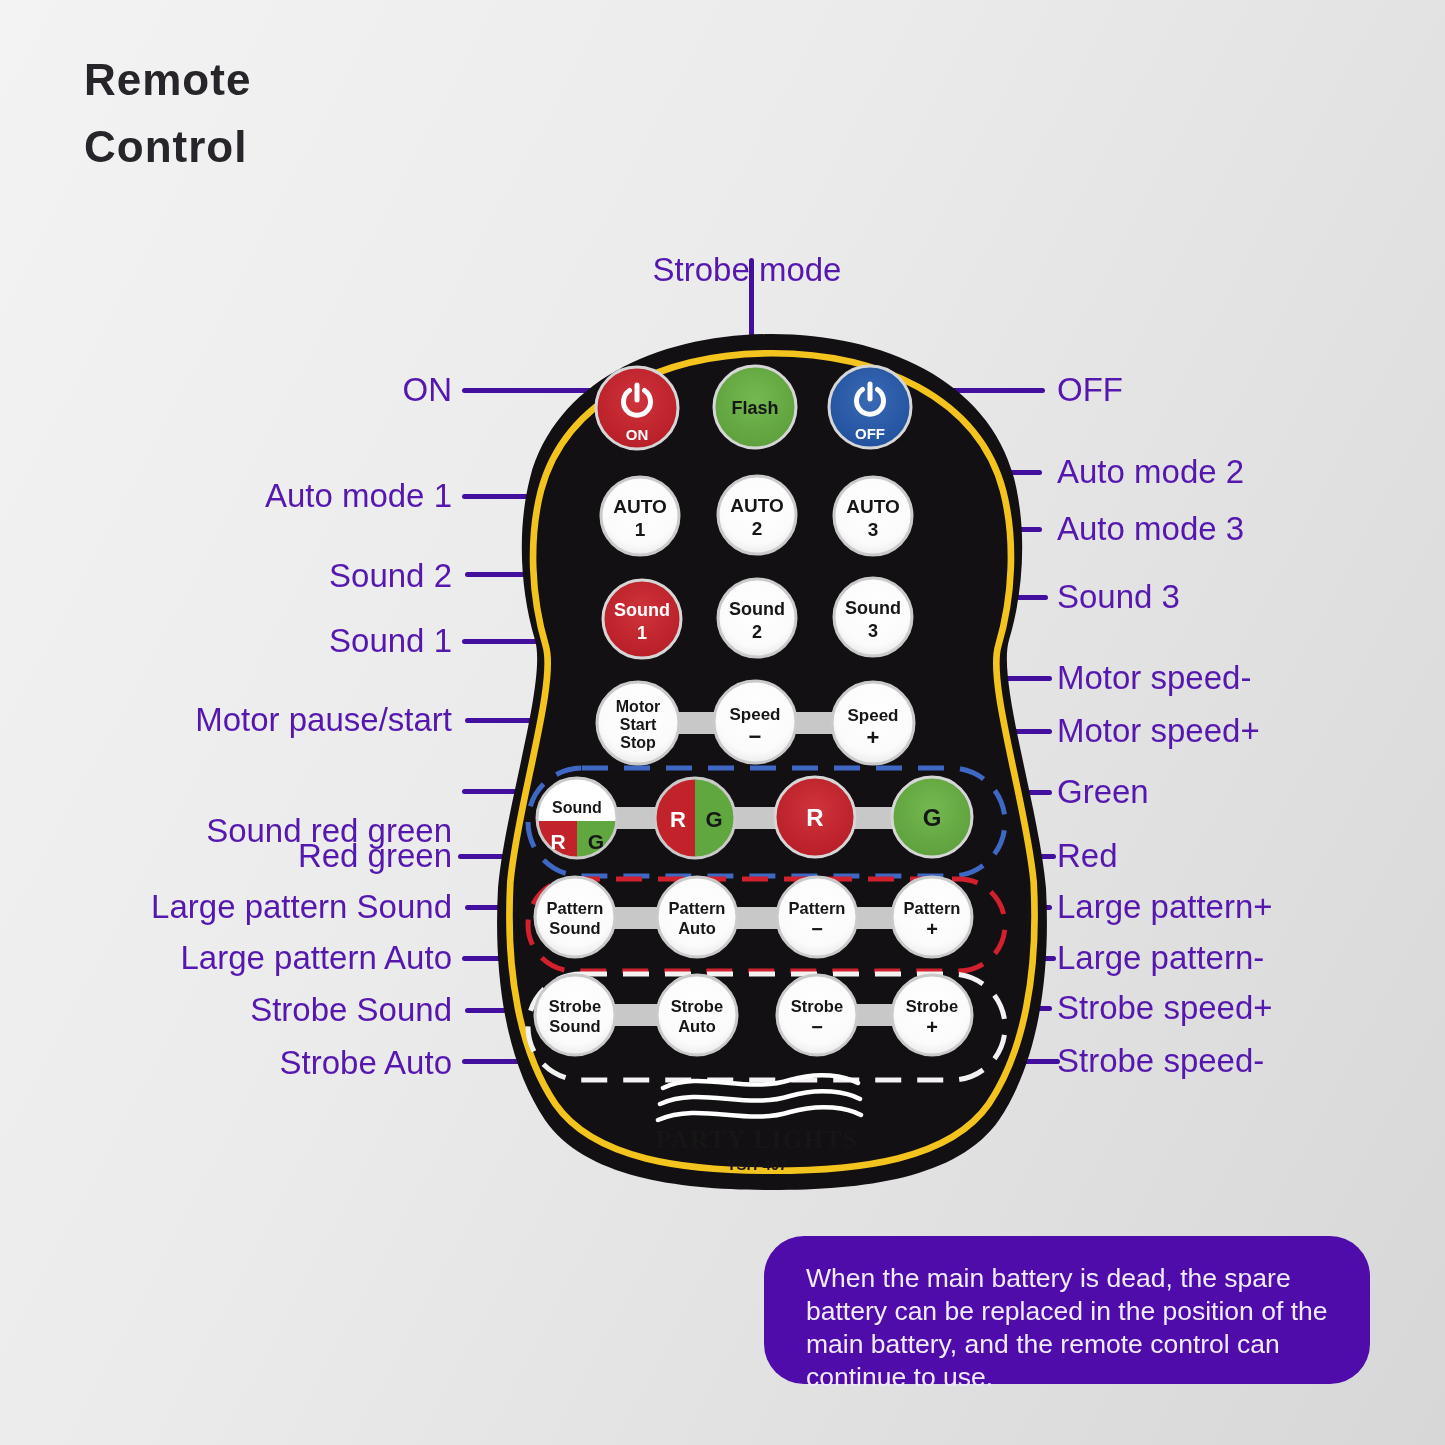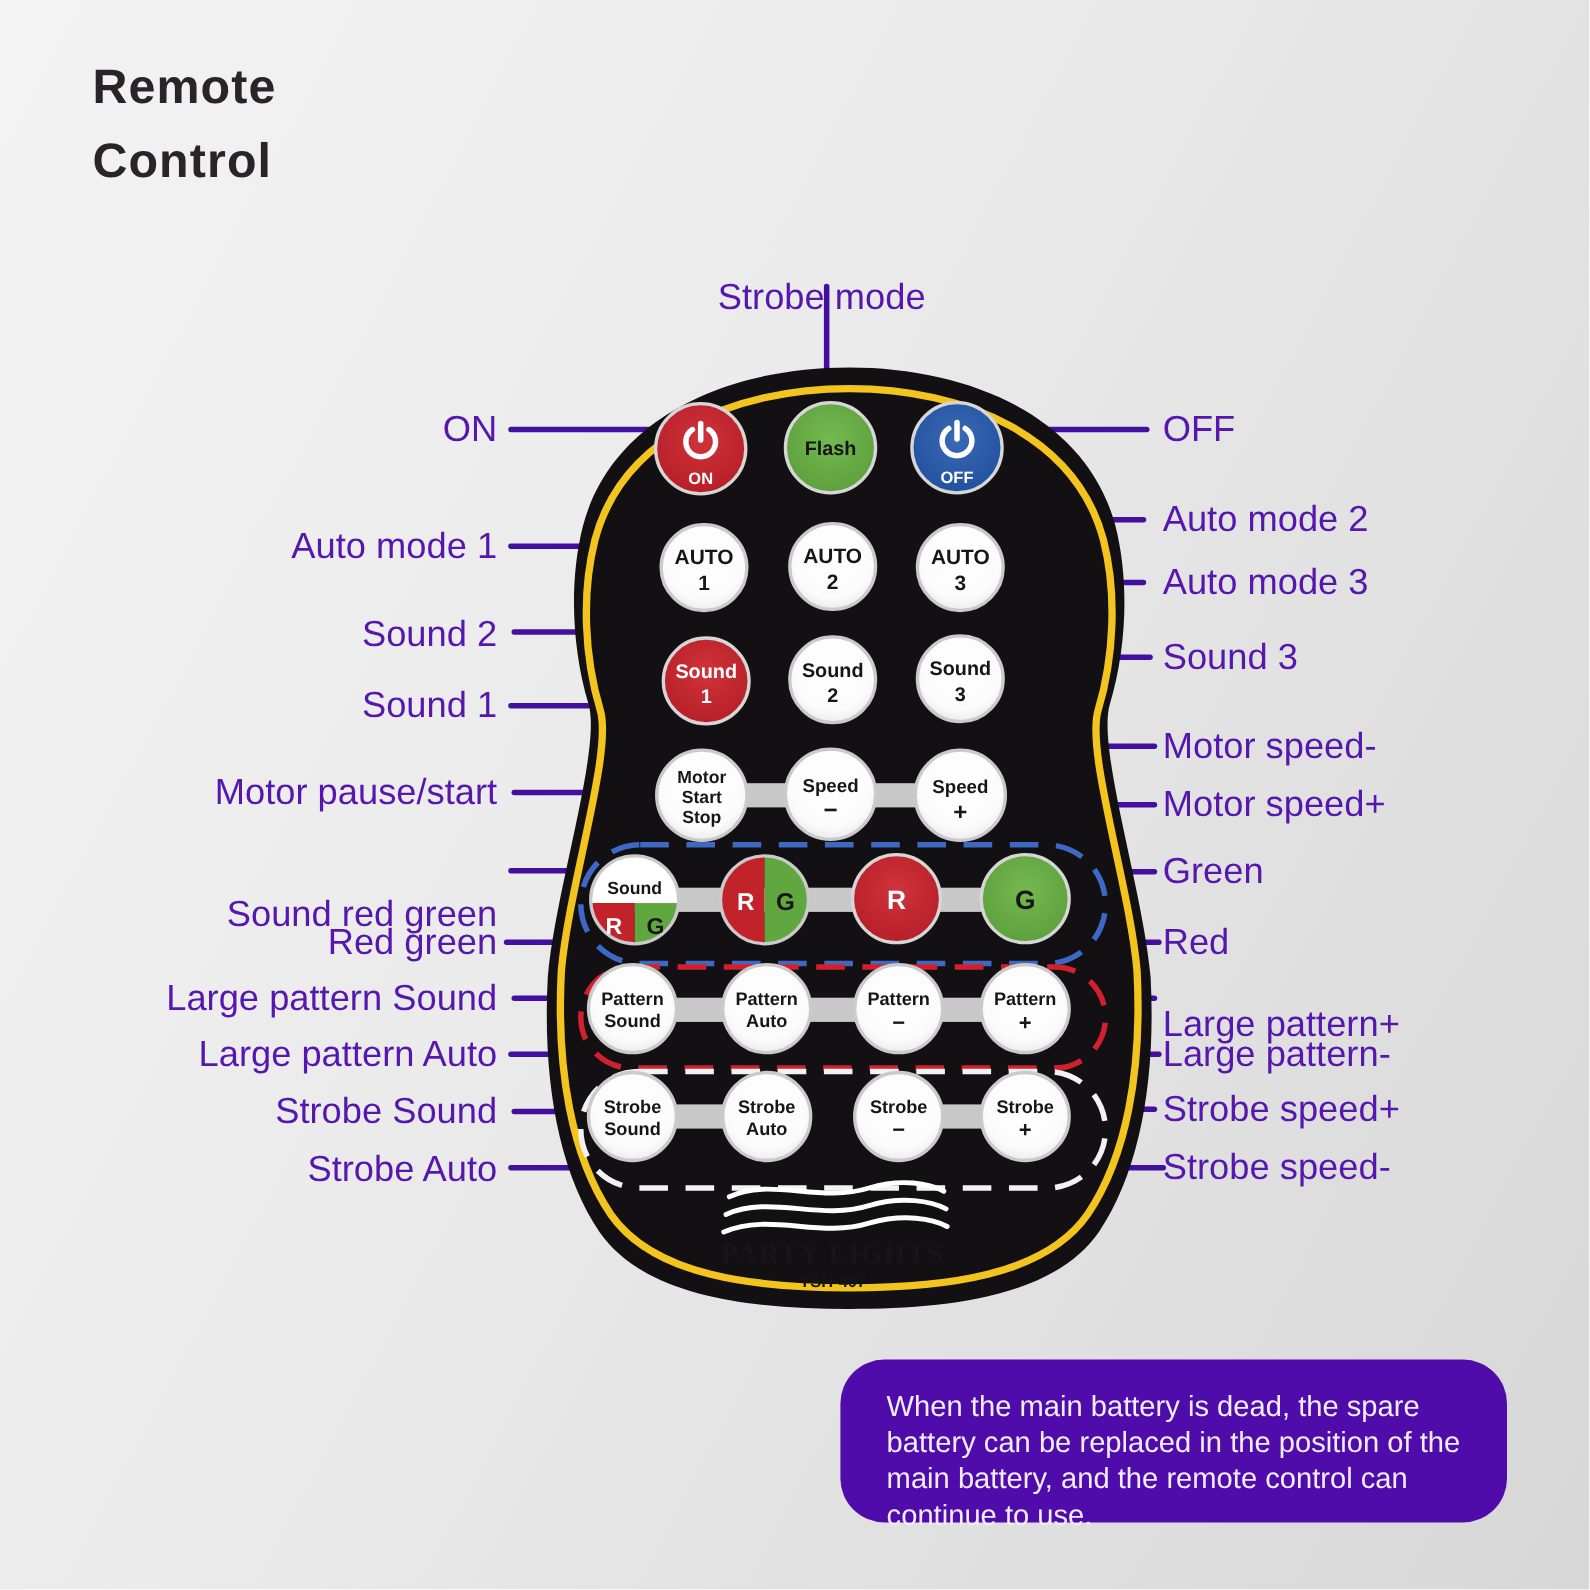--- a/index.html
+++ b/index.html
@@ -72,21 +72,21 @@
   <div class="cl" style="top:1059px; left:462px; width:237px;"></div>
 
   <div class="lbl lbl-right" style="top:368px;">OFF</div>
   <div class="lbl lbl-right" style="top:450px;">Auto mode 2</div>
   <div class="lbl lbl-right" style="top:507px;">Auto mode 3</div>
   <div class="lbl lbl-right" style="top:575px;">Sound 3</div>
   <div class="lbl lbl-right" style="top:656px;">Motor speed-</div>
   <div class="lbl lbl-right" style="top:709px;">Motor speed+</div>
   <div class="lbl lbl-right" style="top:770px;">Green</div>
   <div class="lbl lbl-right" style="top:834px;">Red</div>
-  <div class="lbl lbl-right" style="top:885px;margin-top:24px;">Large pattern+</div>
+  <div class="lbl lbl-right" style="top:885px;">Large pattern+</div>
   <div class="lbl lbl-right" style="top:936px;">Large pattern-</div>
   <div class="lbl lbl-right" style="top:986px;">Strobe speed+</div>
   <div class="lbl lbl-right" style="top:1039px;">Strobe speed-</div>
 
   <div class="cl" style="top:388px; left:910px; width:135px;"></div>
   <div class="cl" style="top:470px; left:755px; width:287px;"></div>
   <div class="cl" style="top:527px; left:912px; width:130px;"></div>
   <div class="cl" style="top:595px; left:910px; width:138px;"></div>
   <div class="cl" style="top:676px; left:753px; width:299px;"></div>
   <div class="cl" style="top:729px; left:915px; width:137px;"></div>

